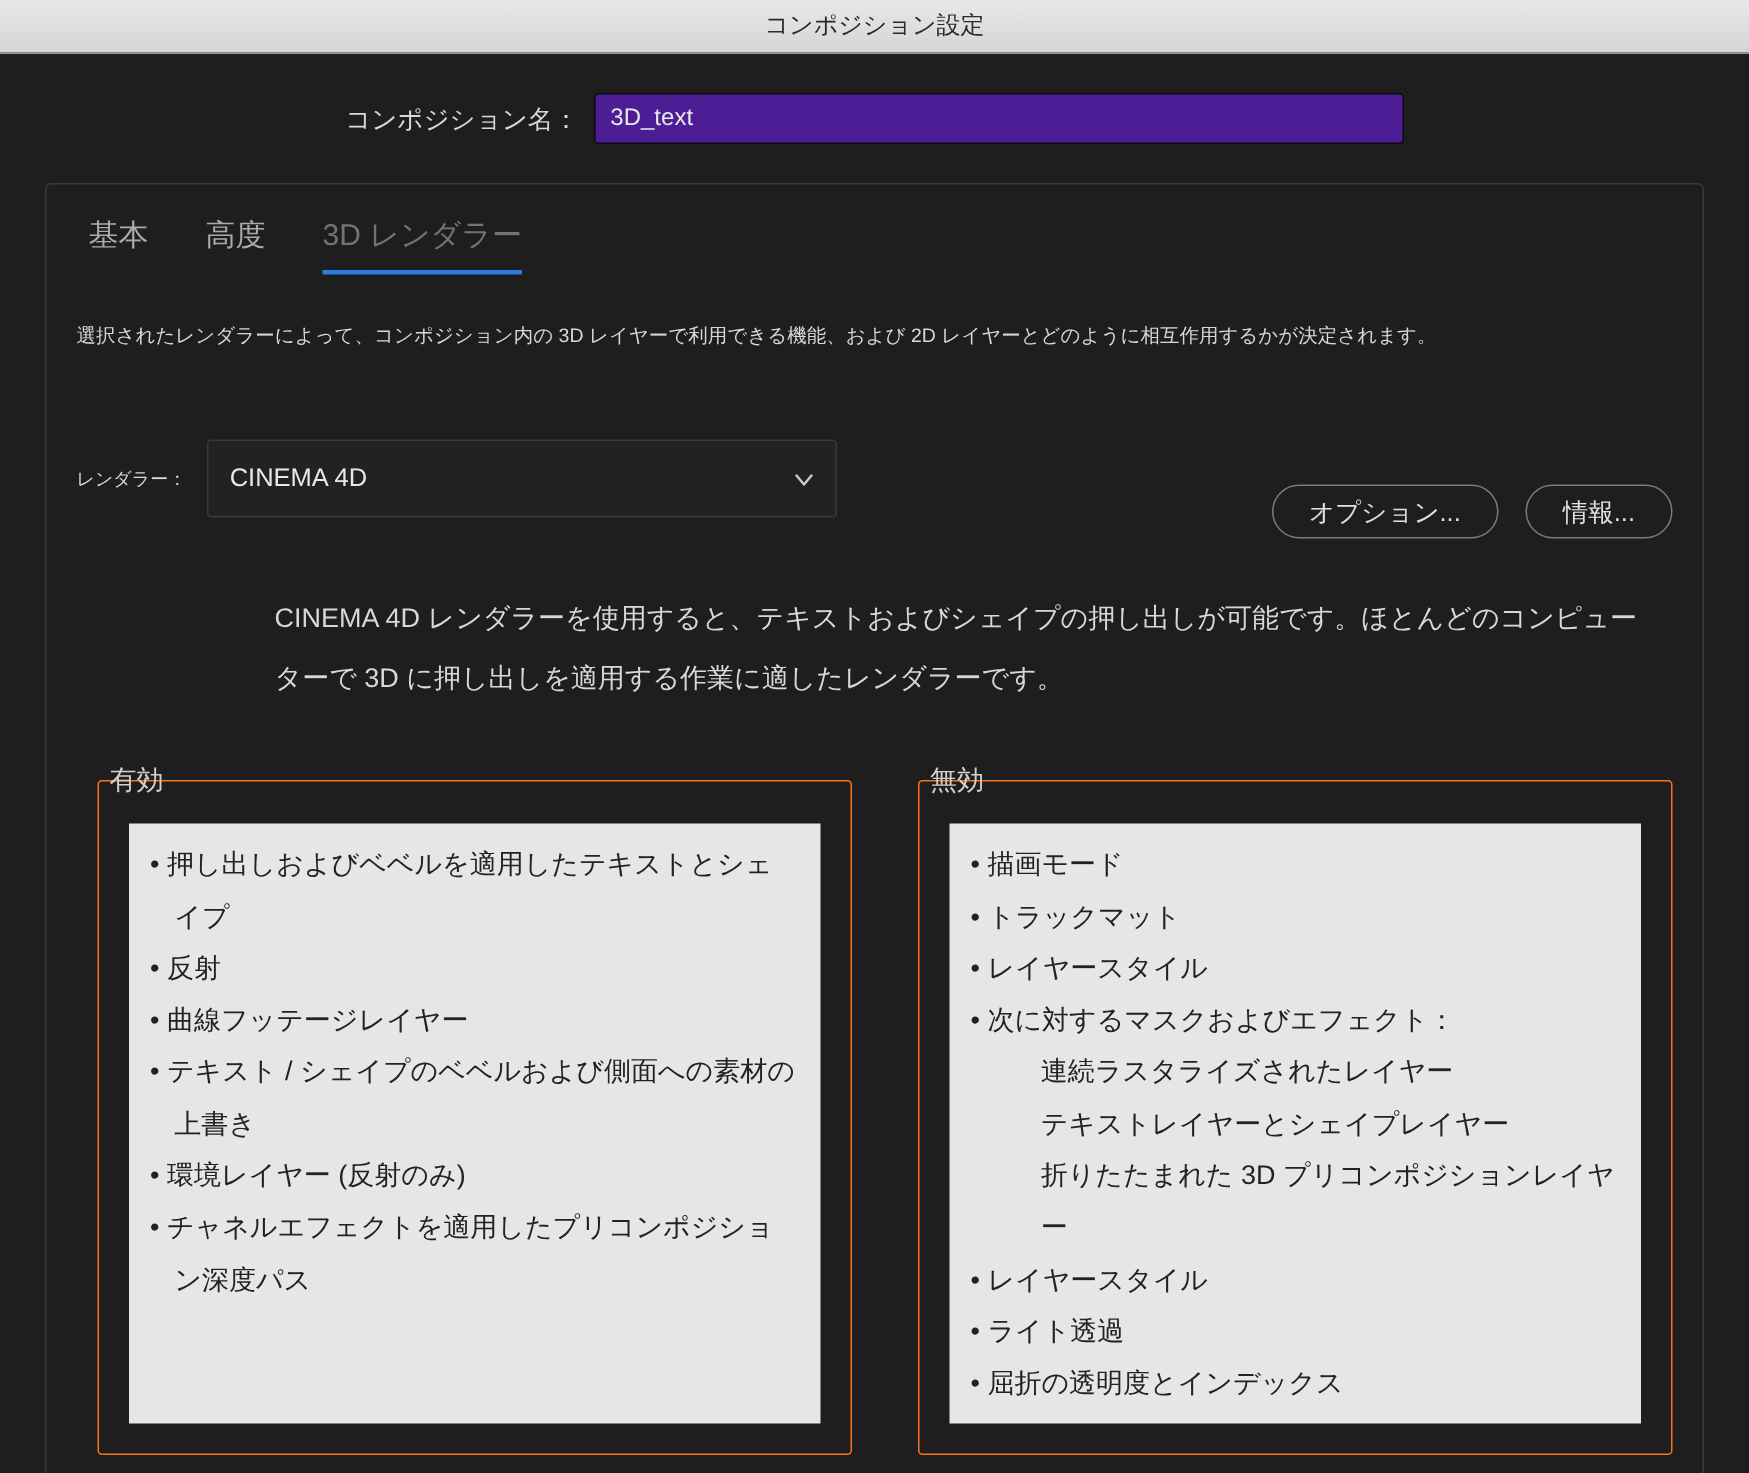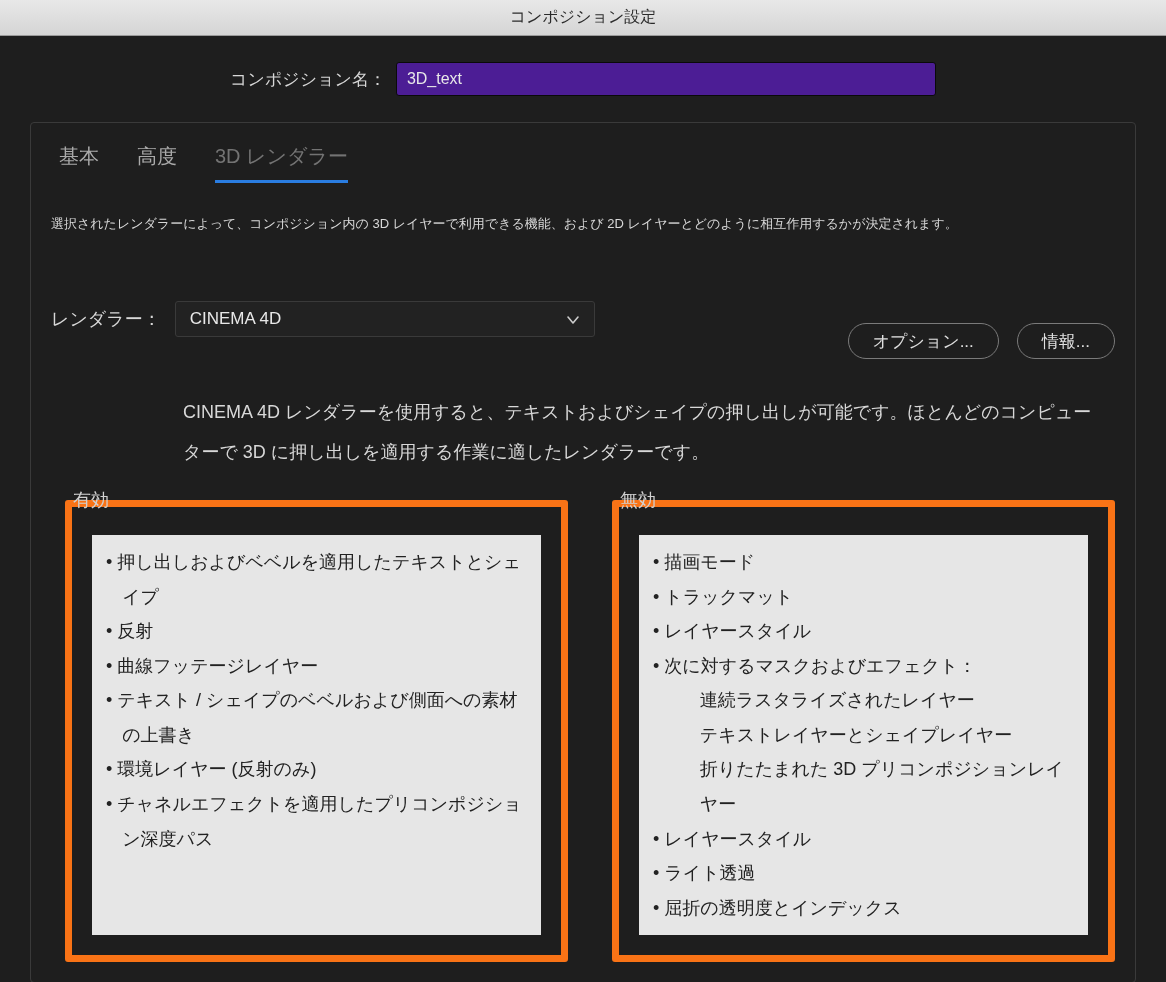--- a/index.html
+++ b/index.html
@@ -73,27 +73,27 @@
     color: #d8d8d8;
     padding: 28px 0 10px 0;
   }
   .renderer-row {
     display: flex;
     align-items: center;
     padding: 32px 0 12px 0;
     gap: 14px;
   }
   .renderer-label {
-    font-size: 18px;
+    font-size: 12px;
     color: #d8d8d8;
   }
   .renderer-select {
     position: relative;
     width: 420px;
-    height: 36px;
+    height: 52px;
     background: #222222;
     border: 1px solid #3a3a3a;
     border-radius: 3px;
     display: flex;
     align-items: center;
     padding: 0 14px;
     color: #e8e8e8;
     font-size: 17px;
     cursor: pointer;
   }
@@ -124,36 +124,37 @@
   .renderer-desc {
     font-size: 18px;
     line-height: 2.2;
     color: #d8d8d8;
     padding: 22px 20px 22px 132px;
   }
   .columns {
     display: flex;
     gap: 44px;
     padding: 6px 0 0 14px;
+    margin-top: 20px;
   }
   .column {
     flex: 1;
     position: relative;
   }
   .column-label {
     position: absolute;
     top: -12px;
     left: 4px;
     padding: 0 4px;
     font-size: 18px;
     color: #d0d0d0;
     z-index: 2;
   }
   .column-border {
-    border: 7px solid #f97316;
+    border: 1px solid #f97316;
     border-radius: 3px;
     padding: 28px 20px 20px 20px;
   }
   .feature-box {
     background: #e6e6e6;
     color: #222222;
     font-size: 18px;
     line-height: 1.92;
     padding: 10px 14px 14px 14px;
     height: 400px;

